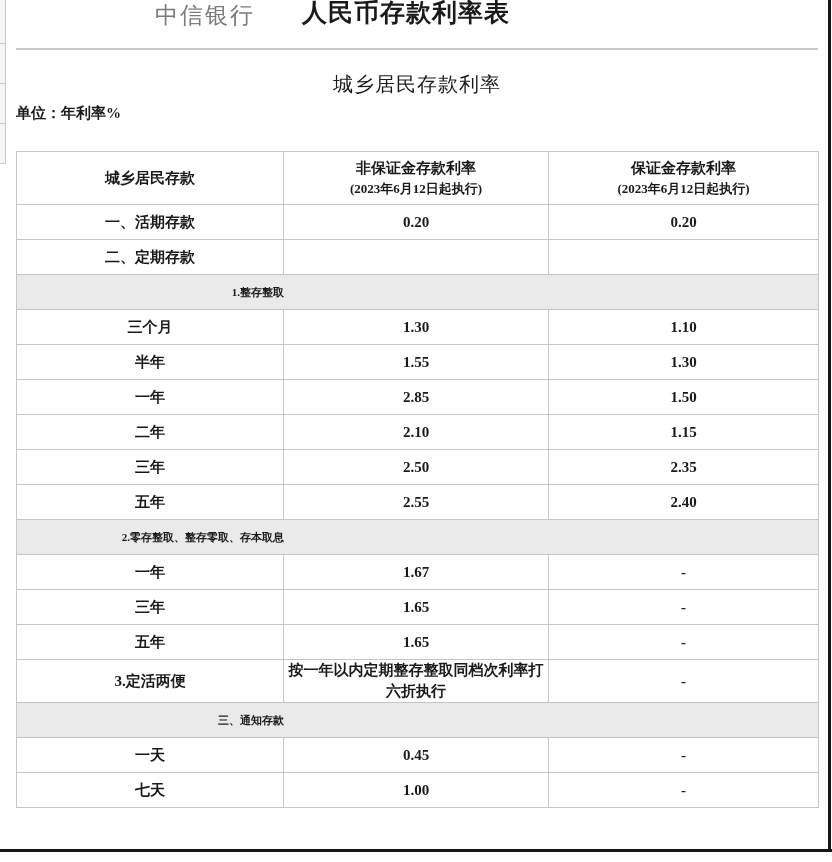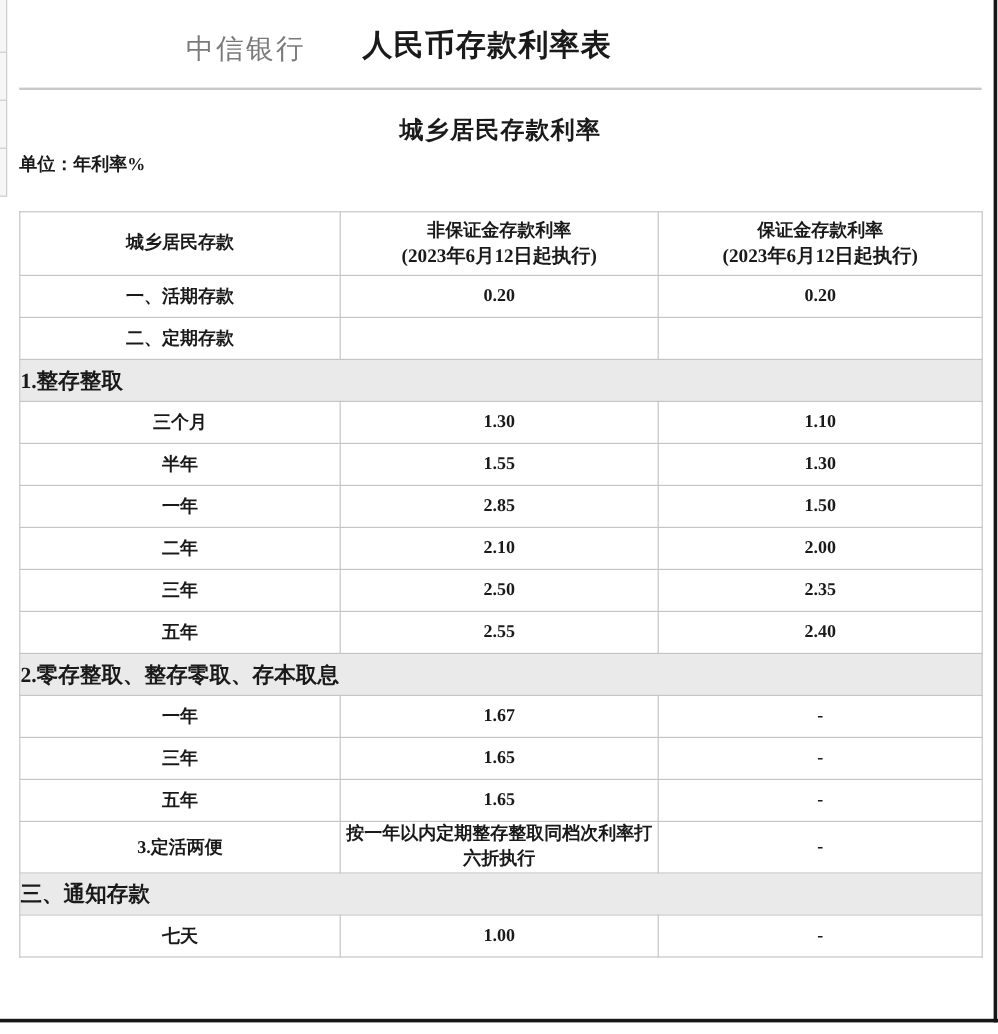--- a/index.html
+++ b/index.html
@@ -4,44 +4,44 @@
 <style>
   html, body { margin:0; padding:0; }
   body {
     width:832px; height:862px; position:relative; overflow:hidden;
     background:#ffffff; color:#1a1a1a;
     font-family:"Liberation Serif","DejaVu Serif",serif;
   }
   .content { position:absolute; left:16px; top:0; width:802px; }
 
   
-  .brand-row { display:flex; align-items:flex-end; padding-top:25px; height:30px; }
+  .brand-row { display:flex; align-items:flex-end; height:30px; }
   .bank-name {
     margin-left:139px; line-height:30px;
     font-family:"Liberation Sans","DejaVu Sans",sans-serif;
     font-size:23px; color:#7b7b7b; letter-spacing:2px; font-weight:400;
   }
   .doc-title { margin-left:47px; line-height:30px; font-size:25px; font-weight:bold; letter-spacing:1px;font-family:Liberation Mono, monospace; }
   .header-rule { margin-top:18px; border-top:2px solid #c9c9c9; height:0; }
 
-  .subtitle { margin-top:22px; text-align:center; font-size:20px; font-weight:bold; letter-spacing:1px; line-height:24px; }
+  .subtitle { margin-top:22px; text-align:center; font-size:20px; font-weight:normal; letter-spacing:1px; line-height:24px; }
   .unit-note { margin-top:8px; text-align:left; font-size:15px; font-weight:bold; line-height:18px; }
 
   
   table.rates { margin-top:29px; width:802px; border-collapse:collapse; table-layout:fixed; }
   table.rates th, table.rates td {
     border:1px solid #c6c6c6; text-align:center; font-weight:bold; padding:0;
     overflow:hidden;
   }
   table.rates th { height:52px; font-size:15px; line-height:21px; vertical-align:middle; }
-  .th-sub { font-size:16px; font-weight:bold; line-height:19px; }
+  .th-sub { font-size:13px; font-weight:bold; line-height:19px; }
   tr.data td { height:34px; font-size:15px; vertical-align:middle;margin-left:19px; }
   td.num { font-size:14px; }
   tr.section td { background:#eaeaea; height:34px; }
-  .section-label { width:267px; text-align:left; font-size:18px; font-weight:bold; }
+  .section-label { width:267px; text-align:right; font-size:11px; font-weight:bold; }
   td.note-cell { font-size:14px; line-height:21px; padding:7px 9px; height:auto; }
 
   
   .left-strip { position:absolute; left:0; top:0; width:5px; height:164px; background:#f6f6f6; border-right:1px solid #cccccc; }
   .left-strip .tick { position:absolute; left:0; width:5px; height:0; border-top:1px solid #cccccc; }
   .right-edge { position:absolute; left:828px; top:0; width:3px; height:852px; background:#161616; }
   .bottom-bar { position:absolute; left:0; top:849px; width:832px; height:3px; background:#161616; }
 </style>
 </head>
 <body>
@@ -112,21 +112,21 @@
           <td class="num">1.30</td>
         </tr>
         <tr class="data">
           <td>一年</td>
           <td class="num">2.85</td>
           <td class="num">1.50</td>
         </tr>
         <tr class="data">
           <td>二年</td>
           <td class="num">2.10</td>
-          <td class="num">2.00</td>
+          <td class="num">1.15</td>
         </tr>
         <tr class="data">
           <td>三年</td>
           <td class="num">2.50</td>
           <td class="num">2.35</td>
         </tr>
         <tr class="data">
           <td>五年</td>
           <td class="num">2.55</td>
           <td class="num">2.40</td>
@@ -155,20 +155,25 @@
           <td>3.定活两便</td>
           <td class="note-cell">按一年以内定期整存整取同档次利率打六折执行</td>
           <td class="num">-</td>
         </tr>
         <tr class="section">
           <td colspan="3">
             <div class="section-label">三、通知存款</div>
           </td>
         </tr>
         <tr class="data">
+          <td>一天</td>
+          <td class="num">0.45</td>
+          <td class="num">-</td>
+        </tr>
+        <tr class="data">
           <td>七天</td>
           <td class="num">1.00</td>
           <td class="num">-</td>
         </tr>
       </tbody>
   </table>
 
 </div>
 
 <div class="right-edge"></div>

